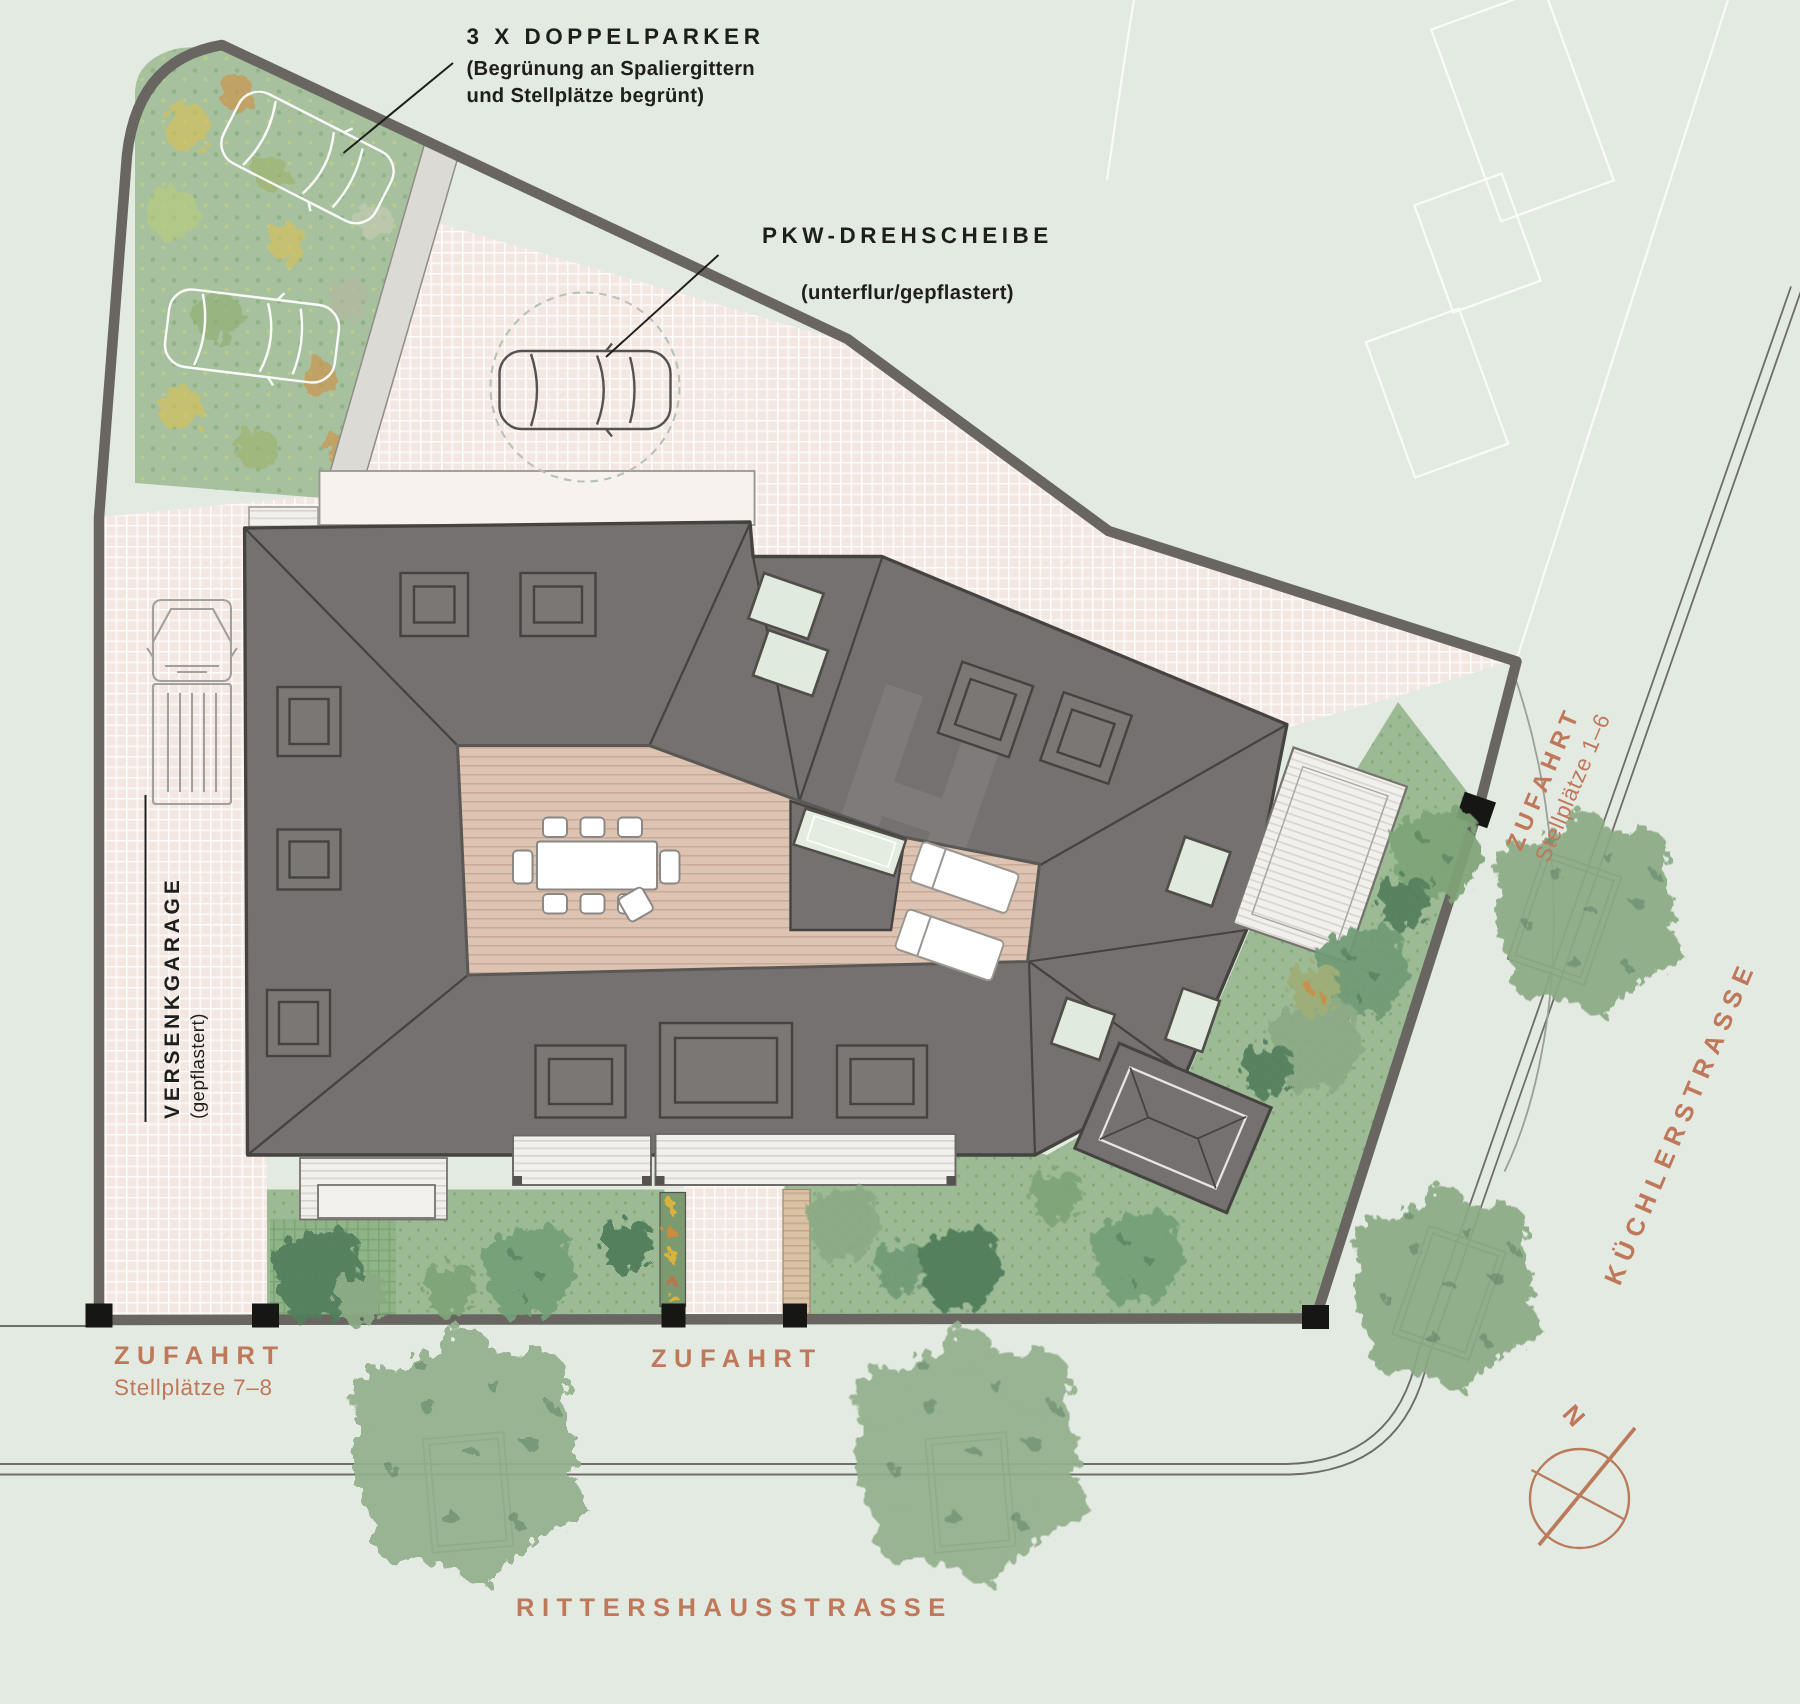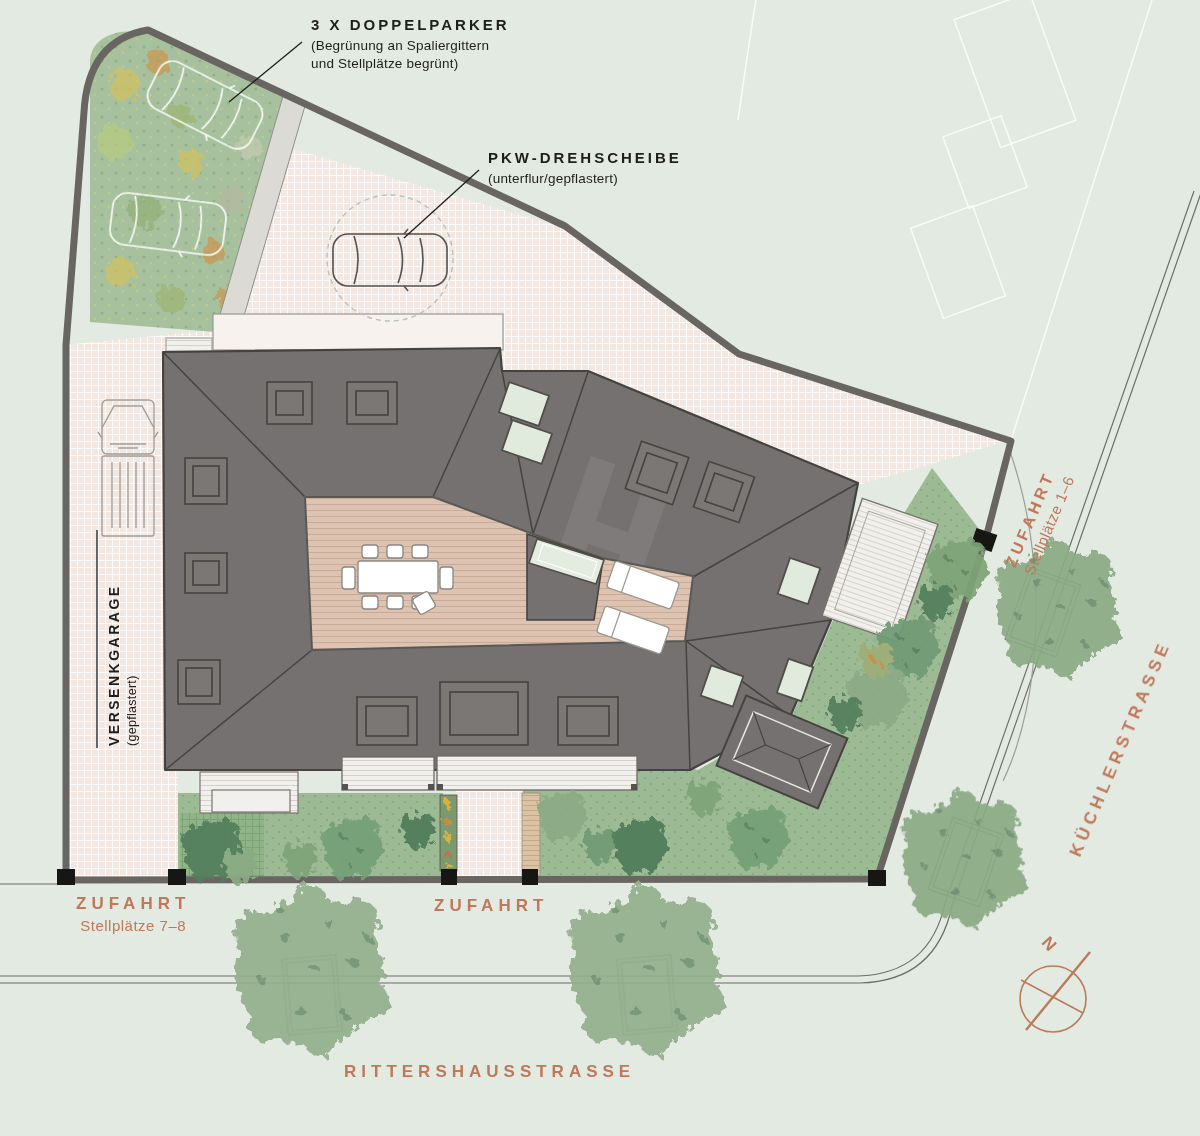--- a/index.html
+++ b/index.html
@@ -1,21 +1,21 @@
 <!DOCTYPE html>
 <html><head>
 <meta charset="utf-8">
 <style>
   html,body{margin:0;padding:0;background:#e3eae1;}
   .stage{position:relative;width:1200px;height:1136px;overflow:hidden;
          background:#ffffff;font-family:"Liberation Sans",sans-serif;}
   .stage svg{position:absolute;left:0;top:0;}
   .lbl{position:absolute;transform-origin:0 0;color:#1e1e1c;}
   .t-black{font-weight:700;font-size:15px;letter-spacing:3px;white-space:nowrap;color:#1e1e1c;}
-  .s-black{font-weight:400;font-size:13.5px;letter-spacing:.2px;line-height:1.3;white-space:nowrap;color:#1e1e1c;}
+  .s-black{font-weight:700;font-size:13.5px;letter-spacing:.2px;line-height:1.3;white-space:nowrap;color:#1e1e1c;}
   .t-vert{font-weight:700;font-size:14px;letter-spacing:2.5px;white-space:nowrap;color:#1e1e1c;}
   .s-vert{font-weight:400;font-size:12.5px;letter-spacing:.3px;white-space:nowrap;color:#1e1e1c;}
   .t-acc{font-weight:700;font-size:17px;letter-spacing:5px;white-space:nowrap;color:#c0785a;}
   .t-acc-sm{font-weight:700;font-size:16px;letter-spacing:4px;white-space:nowrap;color:#c0785a;}
   .s-acc{font-weight:400;font-size:15px;letter-spacing:.5px;white-space:nowrap;color:#c0785a;}
   .n-mark{font-weight:700;font-size:17px;color:#c0785a;}
 </style>
 </head>
 <body>
 
@@ -420,42 +420,42 @@
     <path d="M1021,980 L1083,1013" stroke-width="1.6"></path>
   </g>
 </svg>
 
 <div class="lbl" style="left:311px;top:16px;">
   <div class="t-black">3 X DOPPELPARKER</div>
   <div class="s-black" style="margin-top:4px;">(Begrünung an Spaliergittern</div>
   <div class="s-black">und Stellplätze begrünt)</div>
 </div>
 
-<div class="lbl" style="left:488px;top:149px;">
+<div class="lbl" style="left:508px;top:149px;">
   <div class="t-black">PKW-DREHSCHEIBE</div>
-  <div class="s-black" style="margin-top:4px;">(unterflur/gepflastert)</div>
+  <div class="s-black" style="margin-top:20px;text-align:center;">(unterflur/gepflastert)</div>
 </div>
 
 <div class="lbl" style="left:106px;top:746px;transform:rotate(-90deg);">
   <div class="t-vert">VERSENKGARAGE</div>
   <div class="s-vert" style="margin-top:3px;">(gepflastert)</div>
 </div>
 
 <div class="lbl" style="left:1002px;top:563px;transform:rotate(-67deg);">
   <div class="t-acc-sm">ZUFAHRT</div>
   <div class="s-acc" style="margin-top:2px;">Stellplätze 1–6</div>
 </div>
 
 <div class="lbl" style="left:1066px;top:852px;transform:rotate(-67deg);">
   <div class="t-acc">KÜCHLERSTRASSE</div>
 </div>
 
 <div class="lbl" style="left:76px;top:894px;">
   <div class="t-acc">ZUFAHRT</div>
-  <div class="s-acc" style="margin-top:3px;text-align:center;">Stellplätze 7–8</div>
+  <div class="s-acc" style="margin-top:3px;">Stellplätze 7–8</div>
 </div>
 
 <div class="lbl" style="left:434px;top:896px;">
   <div class="t-acc">ZUFAHRT</div>
 </div>
 
 <div class="lbl" style="left:344px;top:1062px;text-align:center;">
   <div class="t-acc">RITTERSHAUSSTRASSE</div>
 </div>
 

